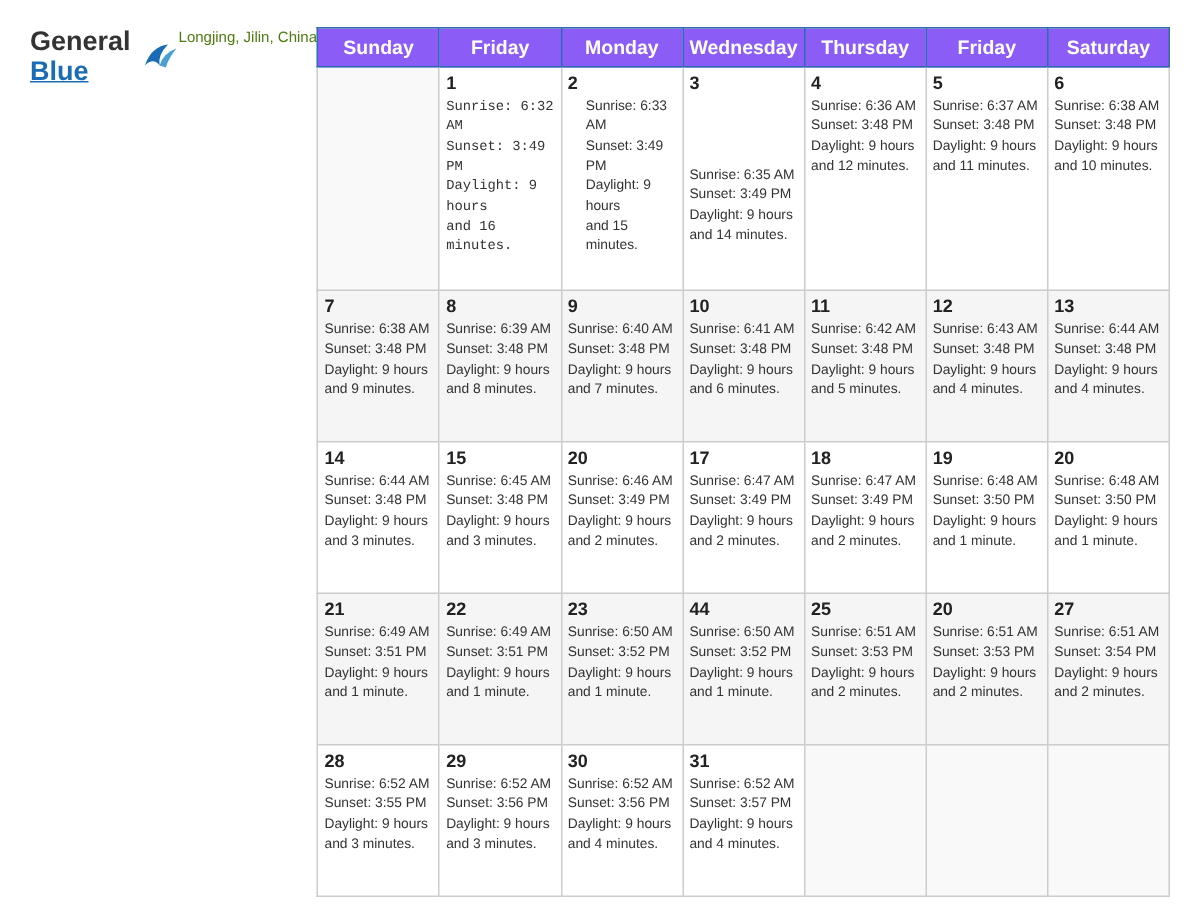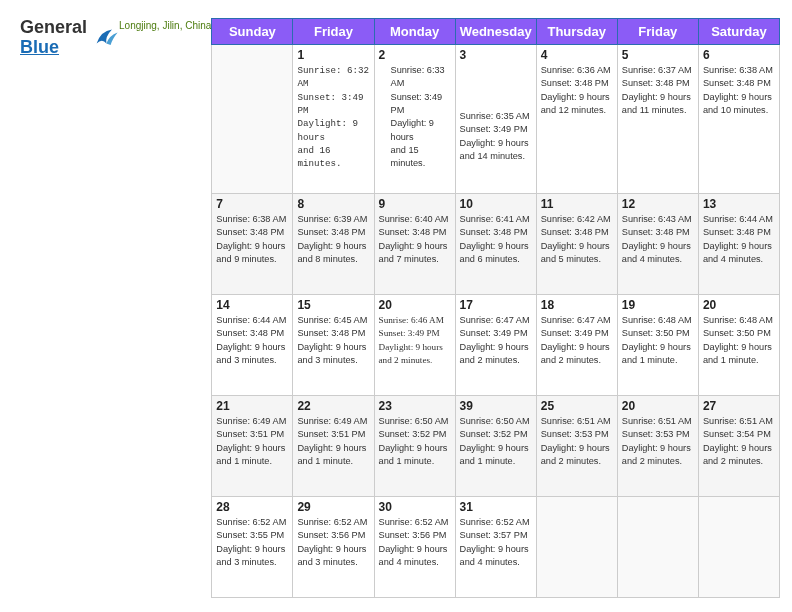--- a/index.html
+++ b/index.html
@@ -238,21 +238,21 @@
           </td>
           <td>
             <span class="day-num">15</span>
             <div class="day-info" style="white-space: pre-line;">Sunrise: 6:45 AM
 Sunset: 3:48 PM
 Daylight: 9 hours
 and 3 minutes.</div>
           </td>
           <td>
             <span class="day-num">20</span>
-            <div class="day-info" style="white-space: pre-line; font-family: Liberation Serif, serif;">Sunrise: 6:46 AM
+            <div class="day-info" style="white-space: pre-line;">Sunrise: 6:46 AM
 Sunset: 3:49 PM
 Daylight: 9 hours
 and 2 minutes.</div>
           </td>
           <td>
             <span class="day-num">17</span>
             <div class="day-info" style="white-space: pre-line;">Sunrise: 6:47 AM
 Sunset: 3:49 PM
 Daylight: 9 hours
 and 2 minutes.</div>
@@ -295,21 +295,21 @@
 and 1 minute.</div>
           </td>
           <td>
             <span class="day-num">23</span>
             <div class="day-info" style="white-space: pre-line;">Sunrise: 6:50 AM
 Sunset: 3:52 PM
 Daylight: 9 hours
 and 1 minute.</div>
           </td>
           <td>
-            <span class="day-num">39</span>
+            <span class="day-num">44</span>
             <div class="day-info" style="white-space: pre-line;">Sunrise: 6:50 AM
 Sunset: 3:52 PM
 Daylight: 9 hours
 and 1 minute.</div>
           </td>
           <td>
             <span class="day-num">25</span>
             <div class="day-info" style="white-space: pre-line;">Sunrise: 6:51 AM
 Sunset: 3:53 PM
 Daylight: 9 hours

